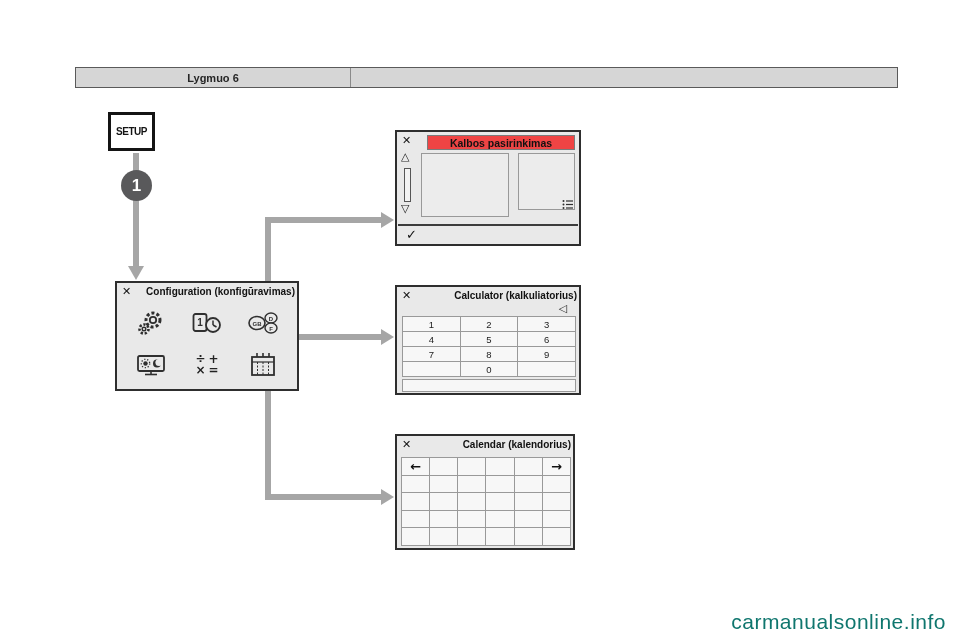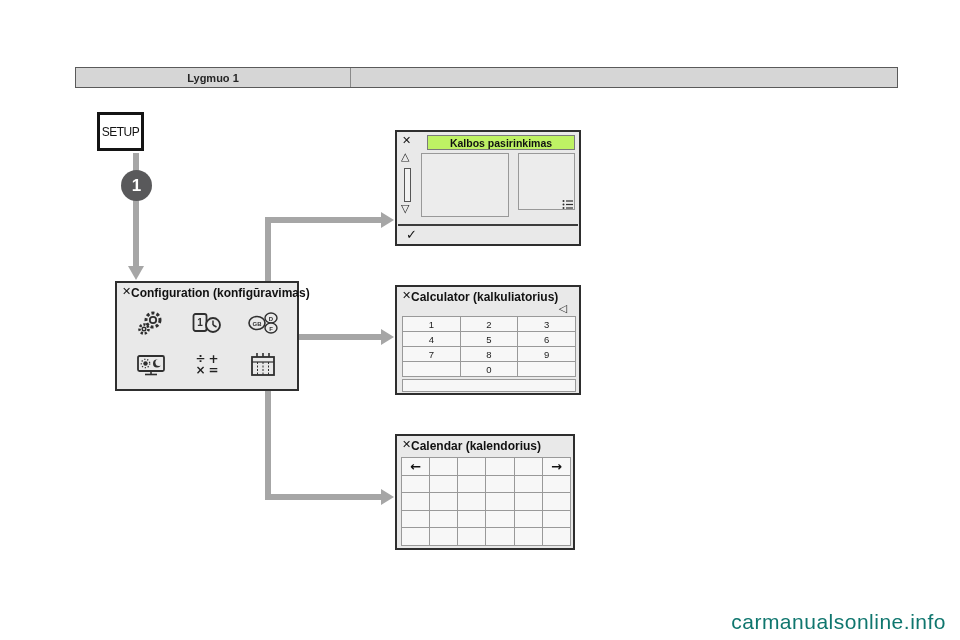--- a/index.html
+++ b/index.html
@@ -9,48 +9,48 @@
   
   .header-bar{position:absolute;left:75px;top:67px;width:823px;height:21px;background:#d6d6d6;
               border:1px solid #5a5a5a;display:flex;box-sizing:border-box;z-index:2;}
   .header-cell{display:flex;align-items:center;justify-content:center;font-size:11px;font-weight:bold;
                color:#262626;border-right:1px solid #8a8a8a;box-sizing:border-box;}
   .header-cell.c1{width:275px;}
   .header-cell.c2{width:263px;}
   .header-cell.c3{flex:1;border-right:none;}
 
   
-  .setup-btn{position:absolute;left:97px;top:112px;width:47px;height:39px;background:#fff;
+  .setup-btn{position:absolute;left:108px;top:112px;width:47px;height:39px;background:#fff;
              border:3px solid #141414;box-sizing:border-box;display:flex;align-items:center;justify-content:center;
-             font-size:12px;font-weight:normal;letter-spacing:-0.5px;color:#141414;z-index:3;}
+             font-size:10px;font-weight:bold;letter-spacing:-0.5px;color:#141414;z-index:3;}
   .step-circle{position:absolute;left:121px;top:170px;width:31px;height:31px;border-radius:50%;
                background:#59595b;color:#fff;display:flex;align-items:center;justify-content:center;
                font-size:17px;font-weight:bold;z-index:3;}
 
   
   svg.arrows{position:absolute;left:0;top:0;z-index:1;}
 
   
   .panel{position:absolute;background:#e9e9e9;border:2px solid #2e2e2e;box-sizing:border-box;z-index:2;}
   .panel .close{position:absolute;left:5px;top:2px;font-size:11px;font-weight:bold;color:#111;
                 font-family:"DejaVu Sans",sans-serif;}
-  .panel .title{position:absolute;top:3px;left:14px;right:2px;text-align:left;font-size:12px;
+  .panel .title{position:absolute;top:3px;left:14px;right:2px;text-align:right;font-size:10px;
                 font-weight:bold;color:#111;white-space:nowrap;}
 
   
   .config{left:115px;top:281px;width:184px;height:110px;}
   .config-grid{position:absolute;left:6px;top:19px;right:6px;bottom:3px;display:grid;
                grid-template-columns:1fr 1fr 1fr;grid-template-rows:1fr 1fr;}
   .icon-cell{display:flex;align-items:center;justify-content:center;}
   .calc-sym{display:grid;grid-template-columns:13px 13px;font-weight:bold;font-size:12px;
             line-height:11px;text-align:center;color:#222;font-family:"DejaVu Sans",sans-serif;}
 
   
   .lang{left:395px;top:130px;width:186px;height:116px;}
-  .lang .title-box{position:absolute;left:30px;top:3px;right:4px;height:15px;background:#bef264;
+  .lang .title-box{position:absolute;left:30px;top:3px;right:4px;height:15px;background:#ef4444;
                    border:1px solid #7a7a7a;box-sizing:border-box;display:flex;align-items:center;
                    justify-content:center;font-size:10.5px;font-weight:bold;color:#111;}
   .scroll-up{position:absolute;left:4px;top:18px;font-size:11px;color:#222;font-family:"DejaVu Sans",sans-serif;}
   .scroll-track{position:absolute;left:7px;top:36px;width:7px;height:34px;border:1px solid #555;
                 background:#f2f2f2;box-sizing:border-box;}
   .scroll-down{position:absolute;left:4px;top:70px;font-size:11px;color:#222;font-family:"DejaVu Sans",sans-serif;}
   .lang-list{position:absolute;left:24px;top:21px;width:88px;height:64px;border:1px solid #999;
              background:#ececec;box-sizing:border-box;}
   .lang-preview{position:absolute;left:121px;top:21px;width:57px;height:57px;border:1px solid #999;
                 background:#ececec;box-sizing:border-box;}
@@ -93,21 +93,21 @@
     </g>
     <g fill="#a6a6a6" stroke="none">
       <polygon points="128,266 144,266 136,280"></polygon>
       <polygon points="381,212 381,228 394,220"></polygon>
       <polygon points="381,329 381,345 394,337"></polygon>
       <polygon points="381,489 381,505 394,497"></polygon>
     </g>
   </svg>
 
   <div class="header-bar">
-    <div class="header-cell c1">Lygmuo 1</div>
+    <div class="header-cell c1">Lygmuo 6</div>
     <div class="header-cell c3"></div>
   </div>
 
   <div class="setup-btn">SETUP</div>
   <div class="step-circle">1</div>
 
   <div class="panel config">
     <span class="close">✕</span>
     <span class="title">Configuration (konfigūravimas)</span>
     <div class="config-grid">

